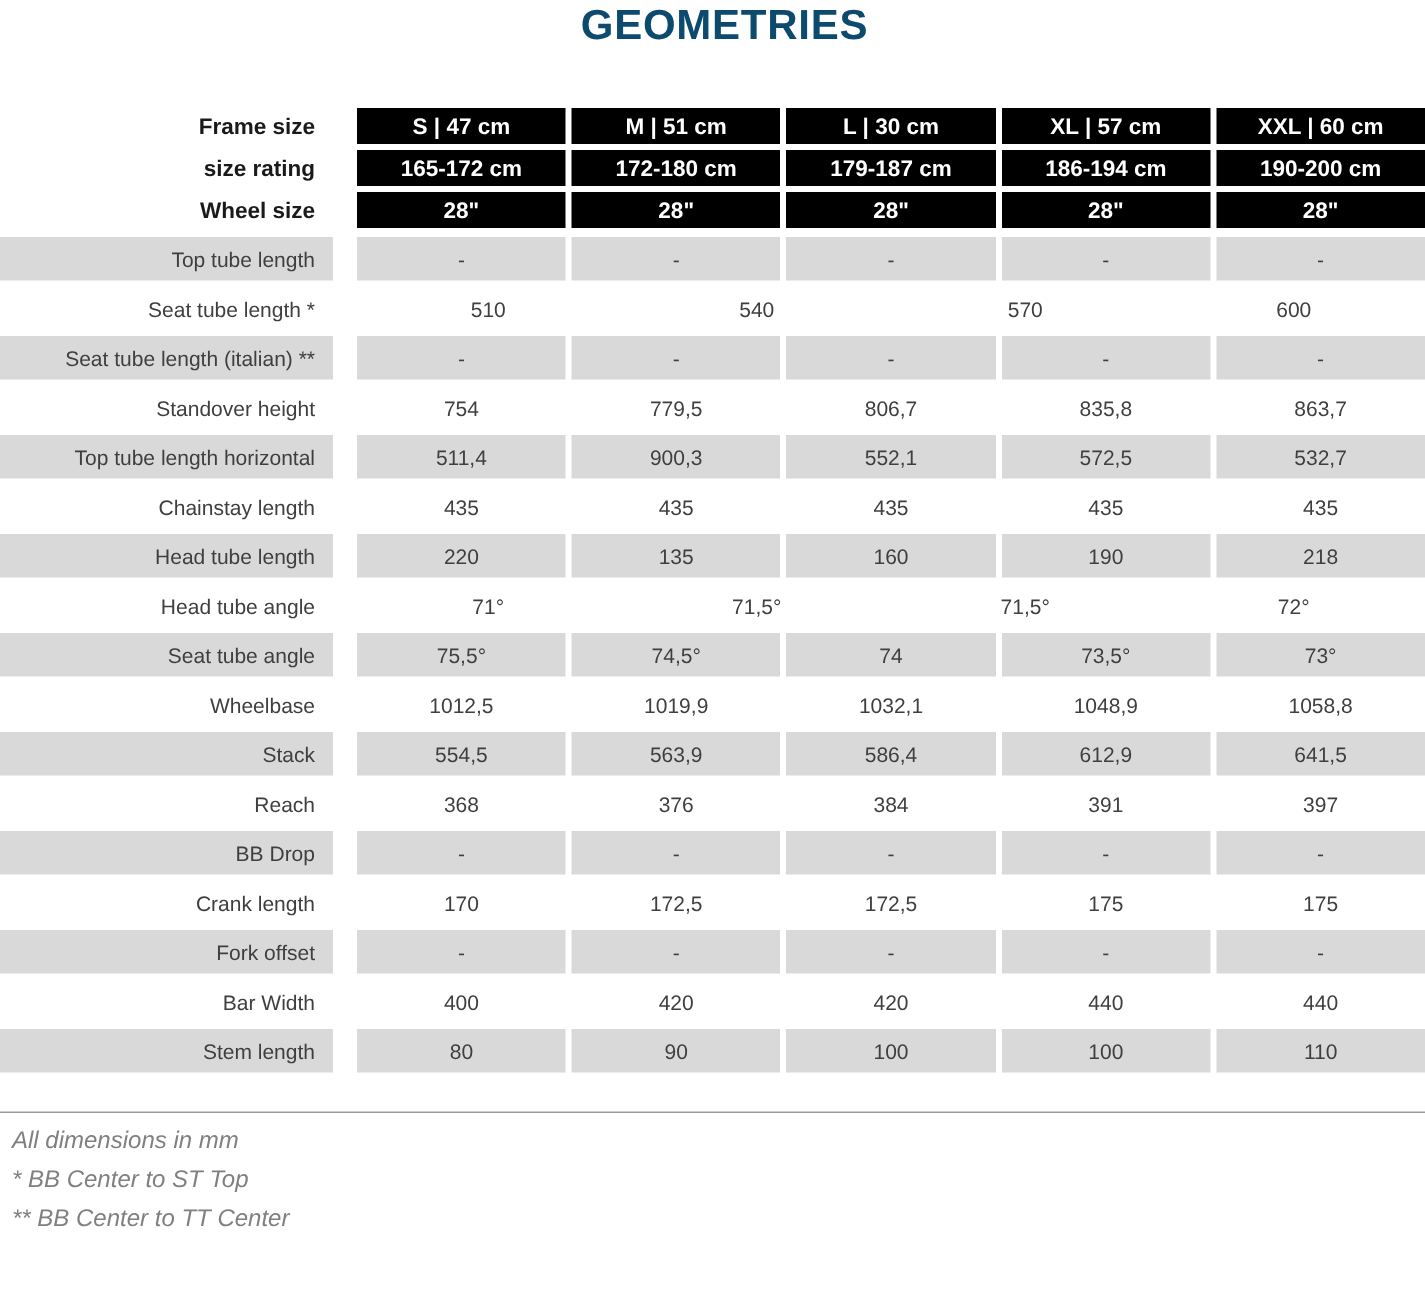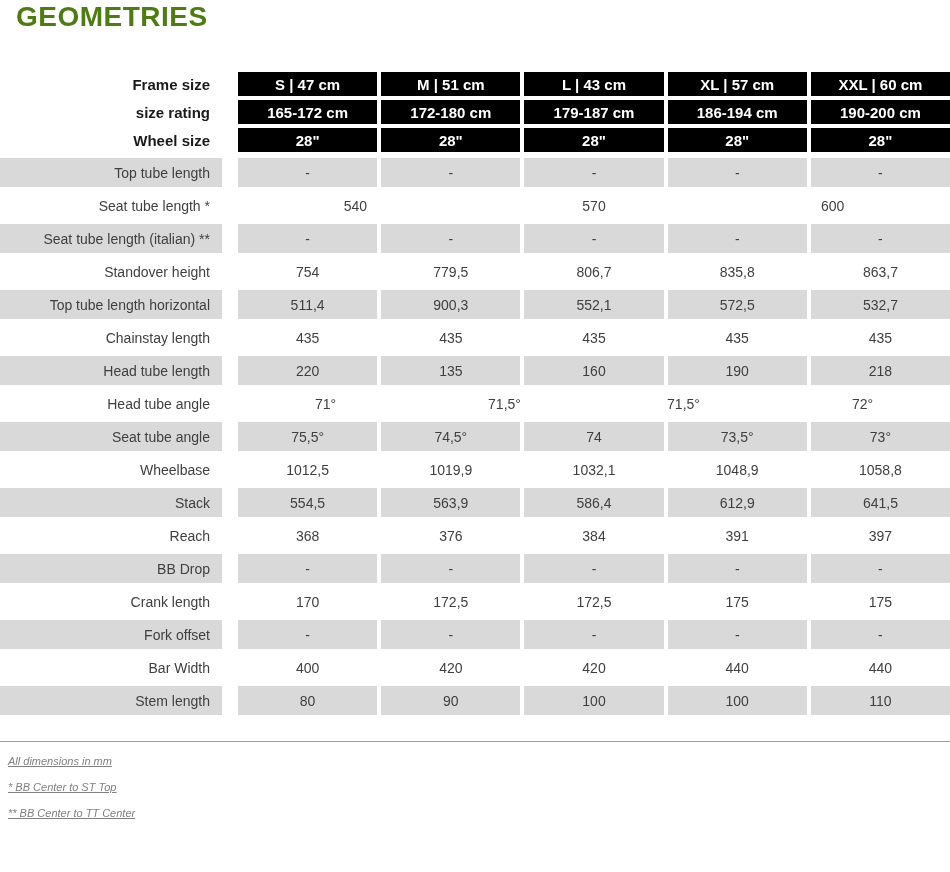--- a/index.html
+++ b/index.html
@@ -16,23 +16,24 @@
     width: 950px;
     background: #ffffff;
     font-family: "Liberation Sans", sans-serif;
   }
   body { height: 872px; overflow: hidden; }
 
   .page-title {
     font-size: 28px;
     line-height: 34px;
     font-weight: 700;
-    color: #4d7c0f;
+    color: #0c4a6e;
     padding-left: 16px;
     letter-spacing: 0.5px;
+    text-align: center;
   }
 
   #header-rows { margin-top: 38px; }
 
   .hrow { display: flex; height: 24px; margin-bottom: 4px; }
   .hrow .hlabel {
     width: 222px;
     padding-right: 12px;
     font-weight: 700;
     font-size: 15px;
@@ -83,38 +84,37 @@
   .drow.alt .dlabel, .drow.alt .dcell { background: var(--alt-row-bg); }
 
   .footer-divider {
     height: 1px;
     background: var(--divider);
     margin-top: 24px;
   }
   #footnotes { margin-top: 6px; padding-left: 8px; }
   .footnote {
     font-style: italic;
-    font-size: 11px;
+    font-size: 16px;
     line-height: 26px;
     color: var(--footnote-text);
-    text-decoration: underline;
   }
 </style>
 </head>
 <body>
 
 <h1 class="page-title">GEOMETRIES</h1>
 
 <div>
   <div id="header-rows">
       <div class="hrow">
         <div class="hlabel">Frame size</div>
         <div class="hcell">S | 47 cm</div>
         <div class="hcell">M | 51 cm</div>
-        <div class="hcell">L | 43 cm</div>
+        <div class="hcell">L | 30 cm</div>
         <div class="hcell">XL | 57 cm</div>
         <div class="hcell">XXL | 60 cm</div>
       </div>
       <div class="hrow">
         <div class="hlabel">size rating</div>
         <div class="hcell">165-172 cm</div>
         <div class="hcell">172-180 cm</div>
         <div class="hcell">179-187 cm</div>
         <div class="hcell">186-194 cm</div>
         <div class="hcell">190-200 cm</div>
@@ -132,20 +132,21 @@
       <div class="drow alt">
         <div class="dlabel">Top tube length</div>
         <div class="dcell">-</div>
         <div class="dcell">-</div>
         <div class="dcell">-</div>
         <div class="dcell">-</div>
         <div class="dcell">-</div>
       </div>
       <div class="drow">
         <div class="dlabel">Seat tube length *</div>
+        <div class="dcell">510</div>
         <div class="dcell">540</div>
         <div class="dcell">570</div>
         <div class="dcell">600</div>
       </div>
       <div class="drow alt">
         <div class="dlabel">Seat tube length (italian) **</div>
         <div class="dcell">-</div>
         <div class="dcell">-</div>
         <div class="dcell">-</div>
         <div class="dcell">-</div>

